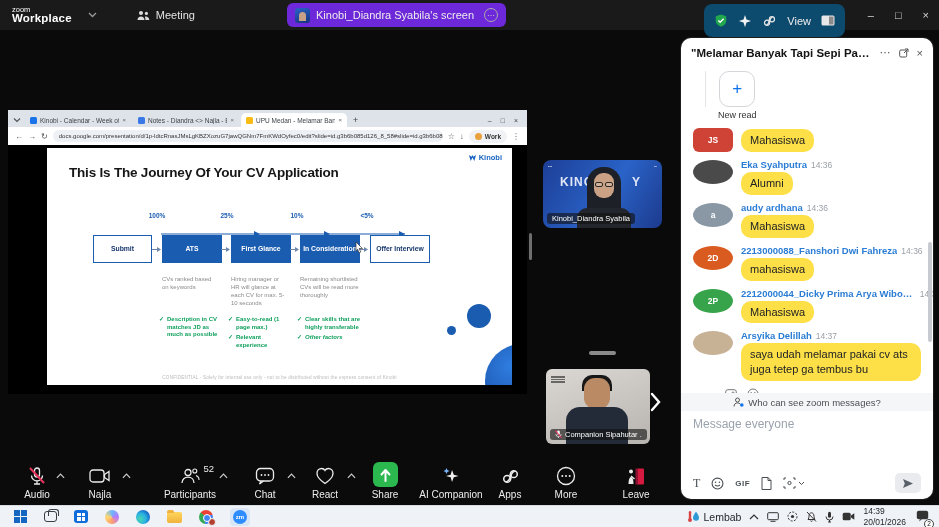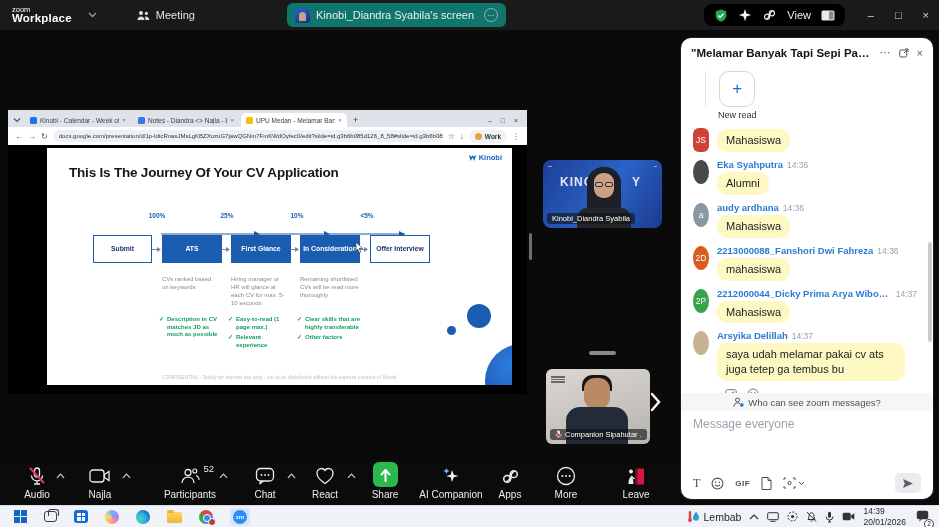--- a/index.html
+++ b/index.html
@@ -7,25 +7,25 @@
 body{font-family:"Liberation Sans",sans-serif;background:#000}
 #app{position:relative;width:939px;height:527px;background:#0a0a0a;overflow:hidden}
 
 
 .titlebar{position:absolute;left:0;top:0;width:939px;height:30px;background:#1a1a1a;display:flex;align-items:center;color:#e8e8e8}
 .zlogo{display:flex;flex-direction:column;line-height:1;margin-left:12px}
 .zlogo .l1{font-size:7.5px;color:#fff}
 .zlogo .l2{font-size:11.5px;font-weight:bold;color:#fff;letter-spacing:.2px}
 .tb-chev{margin-left:16px}
 .meet-tab{display:flex;align-items:center;gap:6px;margin-left:40px;font-size:11px;color:#e3e3e3}
-.screen-tab{position:absolute;left:287px;top:3px;height:24px;background:#0f766e;border-radius:6px;display:flex;align-items:center;gap:6px;padding:0 8px;font-size:11px;color:#ececec}
+.screen-tab{position:absolute;left:287px;top:3px;height:24px;background:#6d28d9;border-radius:6px;display:flex;align-items:center;gap:6px;padding:0 8px;font-size:11px;color:#ececec}
 .st-av{width:15px;height:15px;border-radius:3px;background:linear-gradient(160deg,#2a63c8,#16337e);position:relative;overflow:hidden}
 .st-av::after{content:"";position:absolute;left:4px;top:4px;width:7px;height:9px;border-radius:4px 4px 0 0;background:#c7a085}
 .st-ell{width:14px;height:14px;border:1px solid #a9a9a9;border-radius:50%;display:grid;place-items:center;font-size:8px;color:#cfcfcf;margin-left:4px}
-.ctl-pill{position:absolute;right:94px;top:4px;height:22px;background:#000000;border-radius:8px;display:flex;align-items:center;gap:10px;padding:0 10px;font-size:11px;color:#eee}
+.ctl-pill{position:absolute;right:94px;top:4px;height:33px;background:#0c4a6e;border-radius:8px;display:flex;align-items:center;gap:10px;padding:0 10px;font-size:11px;color:#eee}
 .win-btns{position:absolute;right:10px;top:0;height:30px;display:flex;align-items:center;gap:21px;color:#d8d8d8;font-size:11px}
 
 
 .share{position:absolute;left:8px;top:110px;width:519px;height:284px;background:#000}
 .btabs{height:17px;background:#dee3ea;display:flex;align-items:flex-end;padding:2px 4px 0 5px;gap:2px;font-size:6.5px;color:#3b3f45}
 .btab{display:flex;align-items:center;gap:3px;height:14px;padding:0 5px;width:106px;border-radius:5px 5px 0 0}
 .btab.active{background:#fff}
 .fav{width:7px;height:7px;border-radius:1.5px;flex:none}
 .btab .ttl{flex:1;white-space:nowrap;overflow:hidden}
 .btab .x{font-size:6px;color:#667}
@@ -83,26 +83,26 @@
 .c-hicon{color:#555;font-size:11px;display:flex;align-items:center}
 .c-tabs{display:flex;align-items:flex-start;padding:6px 12px 2px;flex:none}
 .c-tab{display:flex;flex-direction:column;align-items:center;gap:3px;font-size:9px}
 .ev-btn{width:36px;height:36px;border:2px solid #0E72ED;border-radius:10px;display:grid;place-items:center}
 .nc-btn{width:36px;height:36px;border:1px solid #d4d6da;border-radius:10px;display:grid;place-items:center;font-size:17px;color:#0E72ED}
 .lbl-ev{color:#0E72ED;font-weight:bold}
 .lbl-nc{color:#333}
 .c-div{width:1px;height:36px;background:#e4e4e8;margin:0 12px}
 .c-msgs{flex:1;overflow:hidden;padding:5px 12px 0;position:relative}
 .msg{display:flex;gap:8px;margin-bottom:7px}
-.av{width:16px;height:24px;border-radius:50%;flex:none;display:grid;place-items:center;color:#fff;font-size:8.5px;font-weight:normal;margin-top:1px}
+.av{width:40px;height:24px;border-radius:50%;flex:none;display:grid;place-items:center;color:#fff;font-size:8.5px;font-weight:bold;margin-top:1px}
 .av.sq{border-radius:6px}
 .nrow{display:flex;align-items:baseline;gap:4px;max-width:200px}
 .mname{font-size:9.5px;color:#2a7cd4;font-weight:bold;white-space:nowrap;overflow:hidden;text-overflow:ellipsis;flex:0 1 auto}
 .mtime{font-size:8.5px;color:#9aa0a6;flex:none}
-.bubble{display:inline-block;background:#fef9c3;border-radius:10px;padding:4px 9px;font-size:11px;color:#202124;margin-top:2px;max-width:188px;line-height:1.35}
+.bubble{display:inline-block;background:#fde047;border-radius:10px;padding:4px 9px;font-size:11px;color:#202124;margin-top:2px;max-width:188px;line-height:1.35}
 .m-actions{display:flex;gap:10px;margin:1px 0 3px 32px;color:#777;align-items:center}
 .c-scroll{position:absolute;right:1px;top:120px;width:4px;height:100px;background:#c7cbd1;border-radius:2px}
 .c-who{height:18px;background:#f5f6f8;display:flex;align-items:center;justify-content:center;gap:4px;font-size:9.5px;color:#4a4f55;flex:none}
 .c-input{flex:none;height:56px;padding:6px 12px}
 .c-input textarea{width:100%;height:100%;border:none;outline:none;resize:none;font-family:inherit;font-size:12px;color:#222;background:transparent}
 .c-input textarea::placeholder{color:#9aa3ad}
 .c-foot{height:32px;flex:none;display:flex;align-items:center;gap:11px;padding:0 12px;color:#4a4f55}
 .gif{font-size:8px;font-weight:bold;letter-spacing:.5px}
 .tfmt{font-family:"Liberation Serif",serif;font-size:12px}
 .send{margin-left:auto;width:26px;height:20px;background:#e9ebee;border-radius:5px;display:grid;place-items:center}

